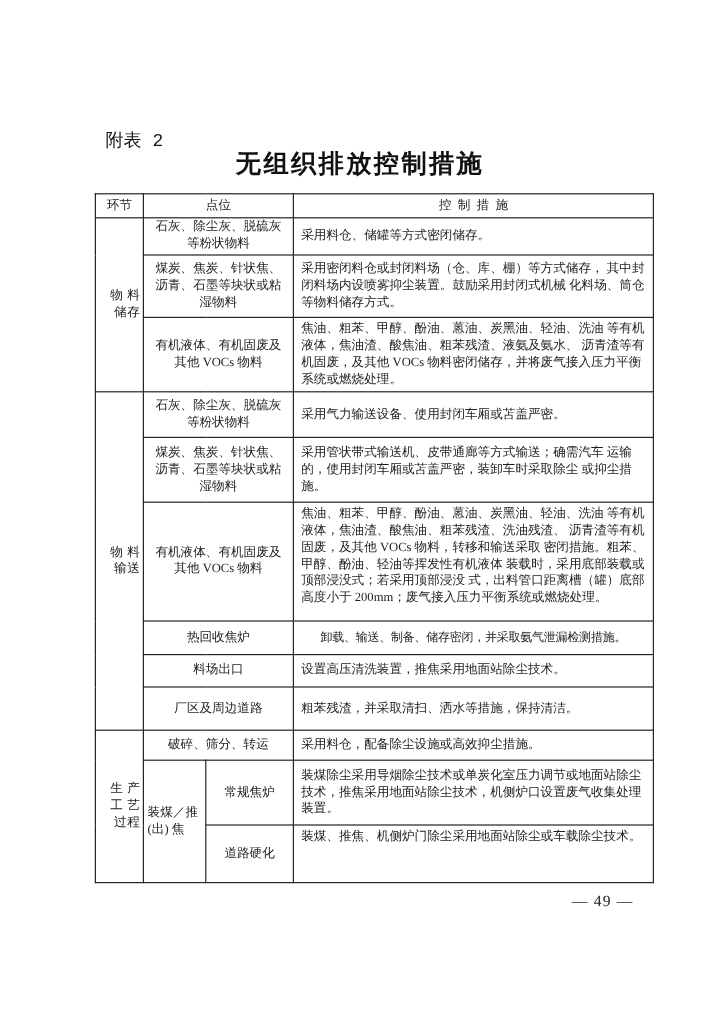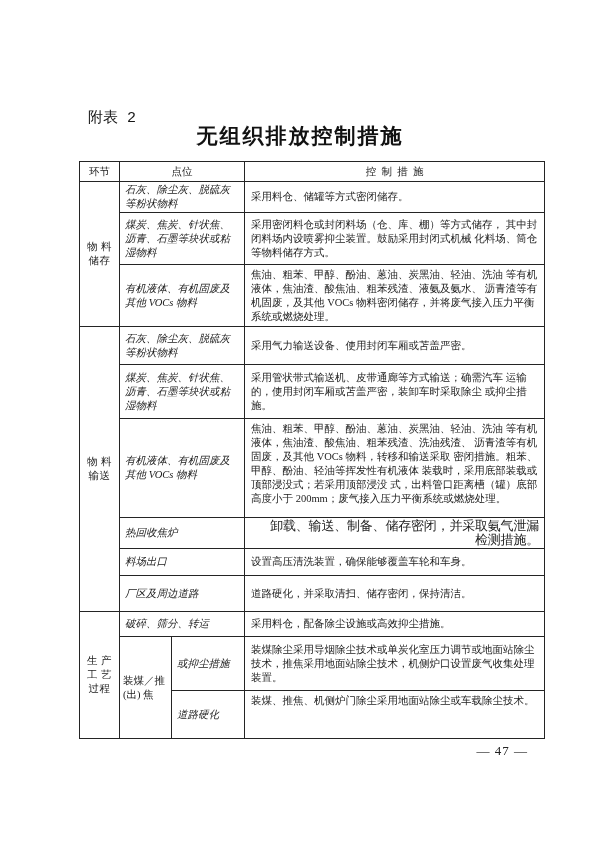--- a/index.html
+++ b/index.html
@@ -22,26 +22,26 @@
     position:absolute; left:79px; top:161px; width:465px;
     border-collapse:collapse; table-layout:fixed;
     border:1.5px solid #222;
   }
   table.measures th, table.measures td {
     border:1px solid #242424;
     font-size:10.5px; line-height:14px; font-weight:normal;
     vertical-align:middle; overflow:hidden;
   }
   th.hdr { text-align:center; white-space:pre; padding:1px 2px; }
-  td.stage { text-align:center; white-space:pre-line; padding:0 2px; letter-spacing:0.5px; }
-  td.point { padding:1px 5px;font-style:italic; }
+  td.stage { text-align:right; white-space:pre-line; padding:0 2px; letter-spacing:0.5px; }
+  td.point { text-align:center; padding:1px 5px; }
   td.point-group { text-align:left; white-space:pre-line; padding:1px 3px; }
   td.measure { text-align:left; padding:1px 5px 1px 6px; }
   td.measure.v-top { vertical-align:top; padding-top:3px; }
-  td.measure.condensed { font-size:13px; letter-spacing:-0.2px; padding-left:22px;text-align:right; }
+  td.measure.condensed { font-size:10px; letter-spacing:-0.2px; padding-left:22px; }
   .page-num {
     position:absolute; top:743px; right:72px;
     font-size:13px; letter-spacing:1px; color:#222;
   }
 </style>
 </head>
 <body>
 
 <div class="appendix">附表 2</div>
 <h1 class="doc-title">无组织排放控制措施</h1>
@@ -88,40 +88,40 @@
     <tr style="height:99px">
       <td class="point" colspan="2">有机液体、有机固废及 其他 VOCs 物料</td>
       <td class="measure v-top">焦油、粗苯、甲醇、酚油、蒽油、炭黑油、轻油、洗油 等有机液体，焦油渣、酸焦油、粗苯残渣、洗油残渣、 沥青渣等有机固废，及其他 VOCs 物料，转移和输送采取 密闭措施。粗苯、甲醇、酚油、轻油等挥发性有机液体 装载时，采用底部装载或顶部浸没式；若采用顶部浸没 式，出料管口距离槽（罐）底部高度小于 200mm；废气接入压力平衡系统或燃烧处理。</td>
     </tr>
     <tr style="height:28px">
       <td class="point" colspan="2">热回收焦炉</td>
       <td class="measure condensed">卸载、输送、制备、储存密闭，并采取氨气泄漏检测措施。</td>
     </tr>
     <tr style="height:27px">
       <td class="point" colspan="2">料场出口</td>
-      <td class="measure">设置高压清洗装置，确保能够覆盖车轮和车身。</td>
+      <td class="measure">设置高压清洗装置，推焦采用地面站除尘技术。</td>
     </tr>
     <tr style="height:36px">
       <td class="point" colspan="2">厂区及周边道路</td>
-      <td class="measure">道路硬化，并采取清扫、储存密闭，保持清洁。</td>
+      <td class="measure">粗苯残渣，并采取清扫、洒水等措施，保持清洁。</td>
     </tr>
 
     <tr style="height:25px">
       <td class="stage" rowspan="3">生 产
 工 艺
 过程</td>
       <td class="point" colspan="2">破碎、筛分、转运</td>
       <td class="measure">采用料仓，配备除尘设施或高效抑尘措施。</td>
     </tr>
     <tr style="height:54px">
       <td class="point-group" rowspan="2">装煤／推
 (出) 焦</td>
-      <td class="point">或抑尘措施</td>
+      <td class="point">常规焦炉</td>
       <td class="measure">装煤除尘采用导烟除尘技术或单炭化室压力调节或地面站除尘技术，推焦采用地面站除尘技术，机侧炉口设置废气收集处理装置。</td>
     </tr>
     <tr style="height:48px">
       <td class="point">道路硬化</td>
       <td class="measure v-top">装煤、推焦、机侧炉门除尘采用地面站除尘或车载除尘技术。</td>
     </tr>
   </tbody>
 </table>
 
-<div class="page-num">— 47 —</div>
+<div class="page-num">— 49 —</div>
 
 </body></html>

